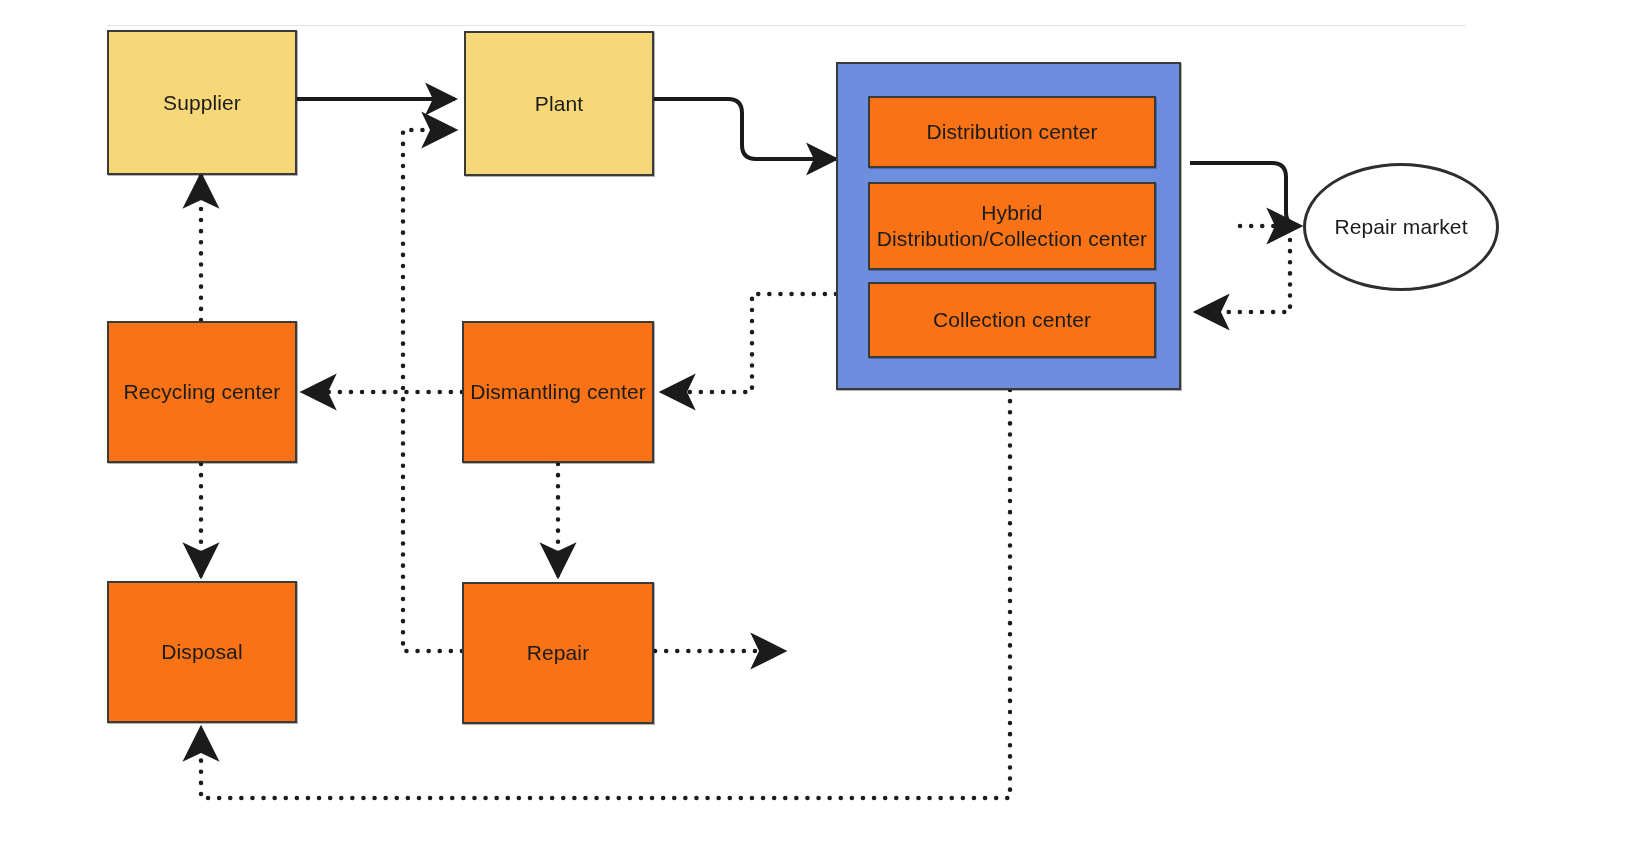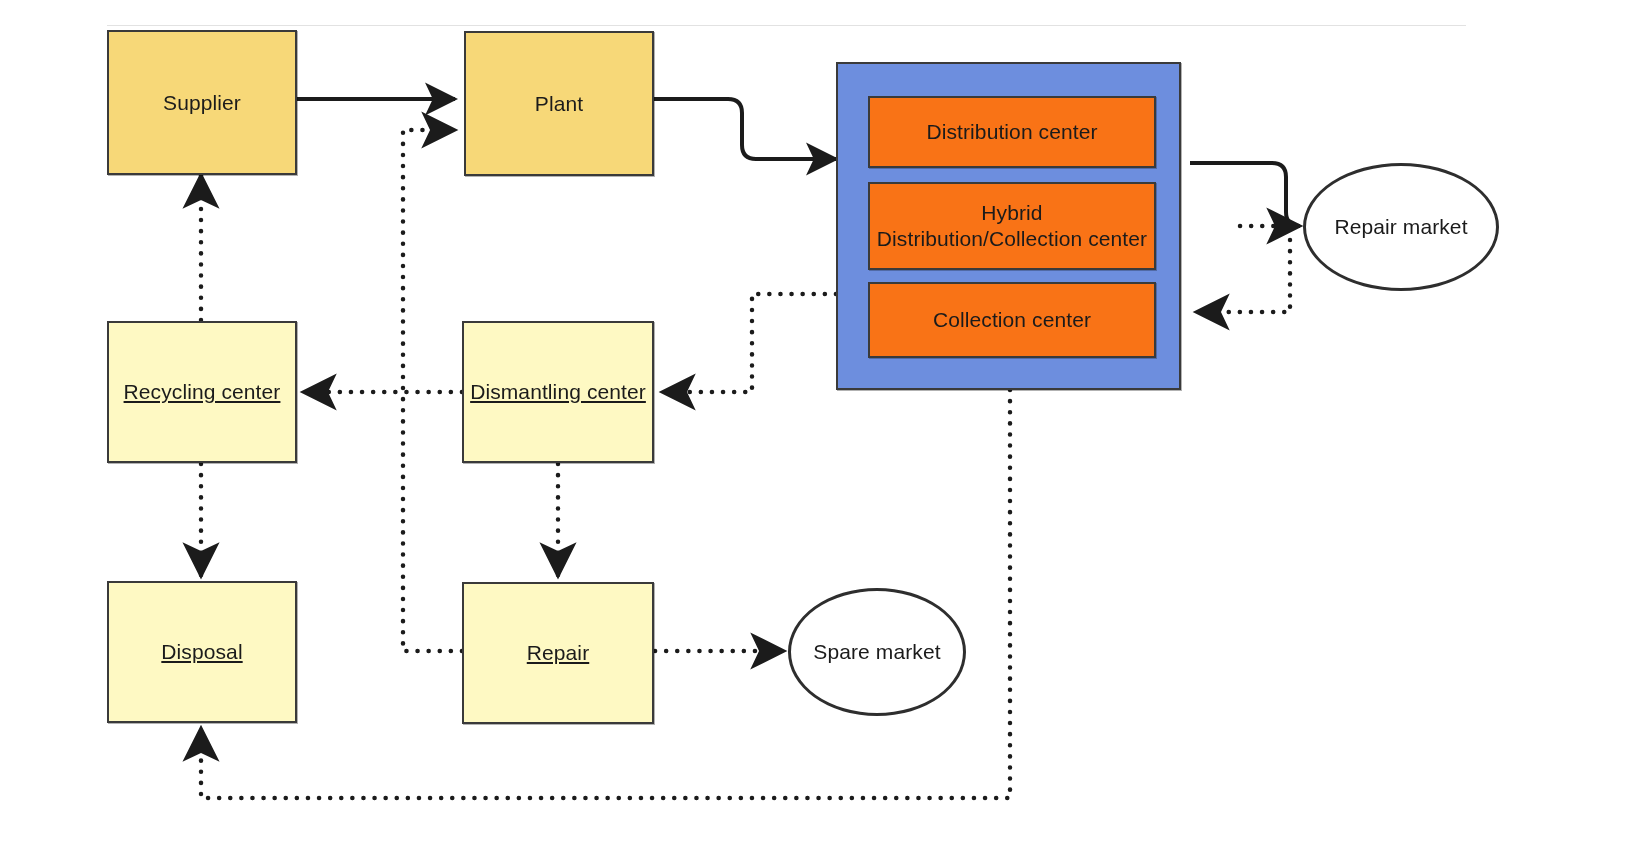--- a/index.html
+++ b/index.html
@@ -35,21 +35,21 @@
     color: #1b1b1b;
     font-size: 21px;
     line-height: 1.22;
     letter-spacing: 0.1px;
   }
   .box {
     border: 2px solid #3a3a3a;
     box-shadow: 1px 1px 0 rgba(0,0,0,0.30);
   }
   .box-yellow { background: #f7d878; }
-  .box-green  { background: #fef9c3; text-decoration: underline; }
+  .box-green  { background: #f97316; }
   .box-lightblue {
     background: #f97316;
     border: 2px solid #3a3a3a;
     box-shadow: 1px 1px 0 rgba(0,0,0,0.25);
   }
   .container-blue {
     position: absolute;
     box-sizing: border-box;
     background: #6d8ede;
     border: 2px solid #3a3a3a;
@@ -152,17 +152,14 @@
   </div>
 
   <div class="node box box-green" style="left:107px; top:581px; width:190px; height:142px;">
     <span>Disposal</span>
   </div>
 
   <div class="node box box-green" style="left:462px; top:582px; width:192px; height:142px;">
     <span>Repair</span>
   </div>
 
-  <div class="node ellipse" style="left:788px; top:588px; width:178px; height:128px;">
-    <span>Spare market</span>
-  </div>
 
 </div>
 
 </body></html>

